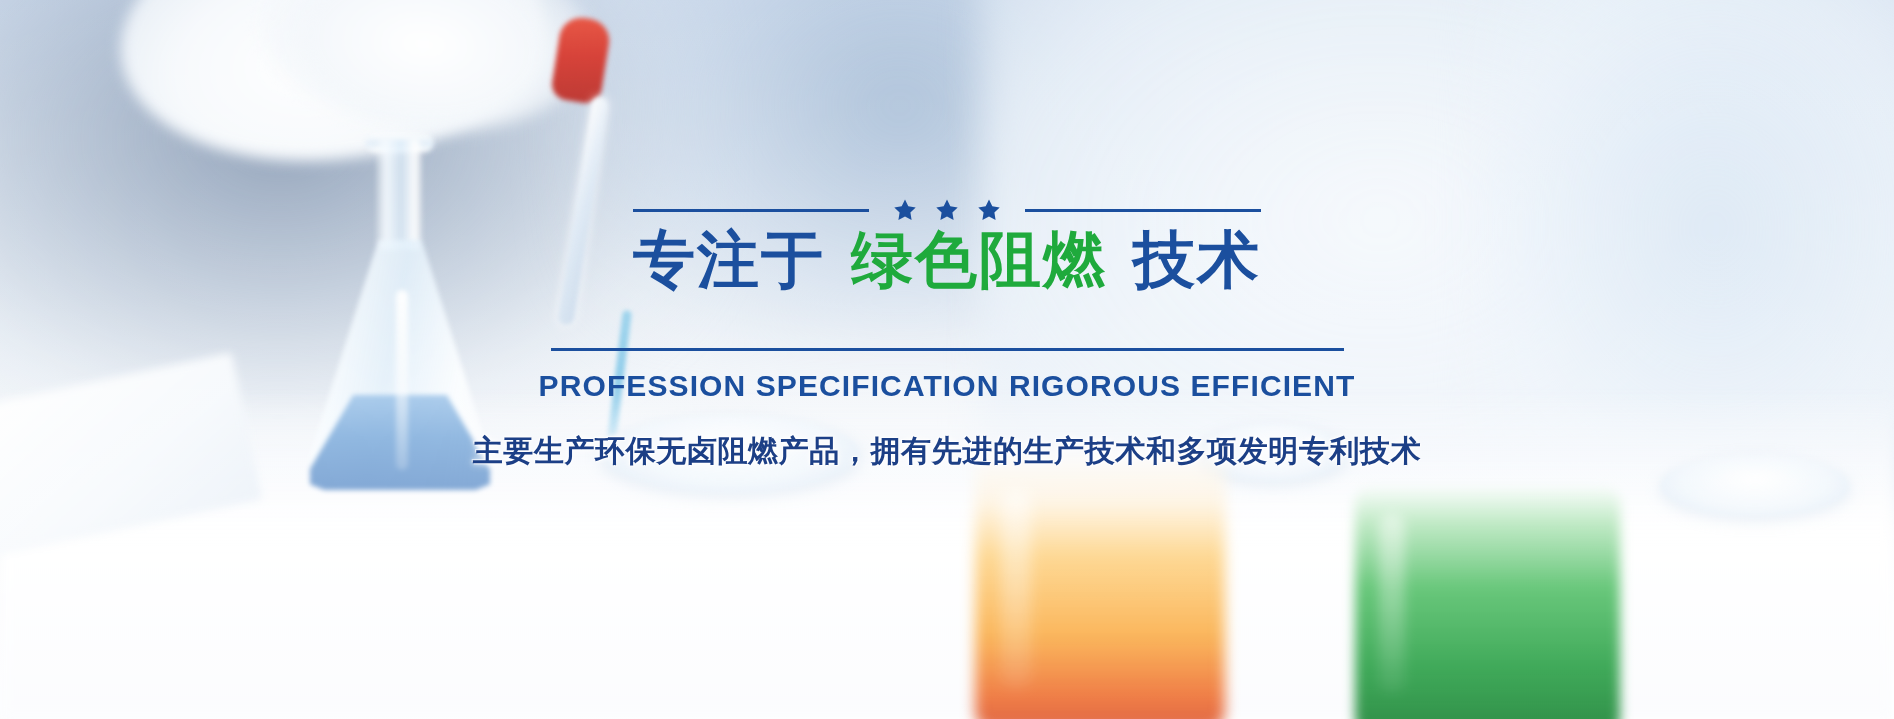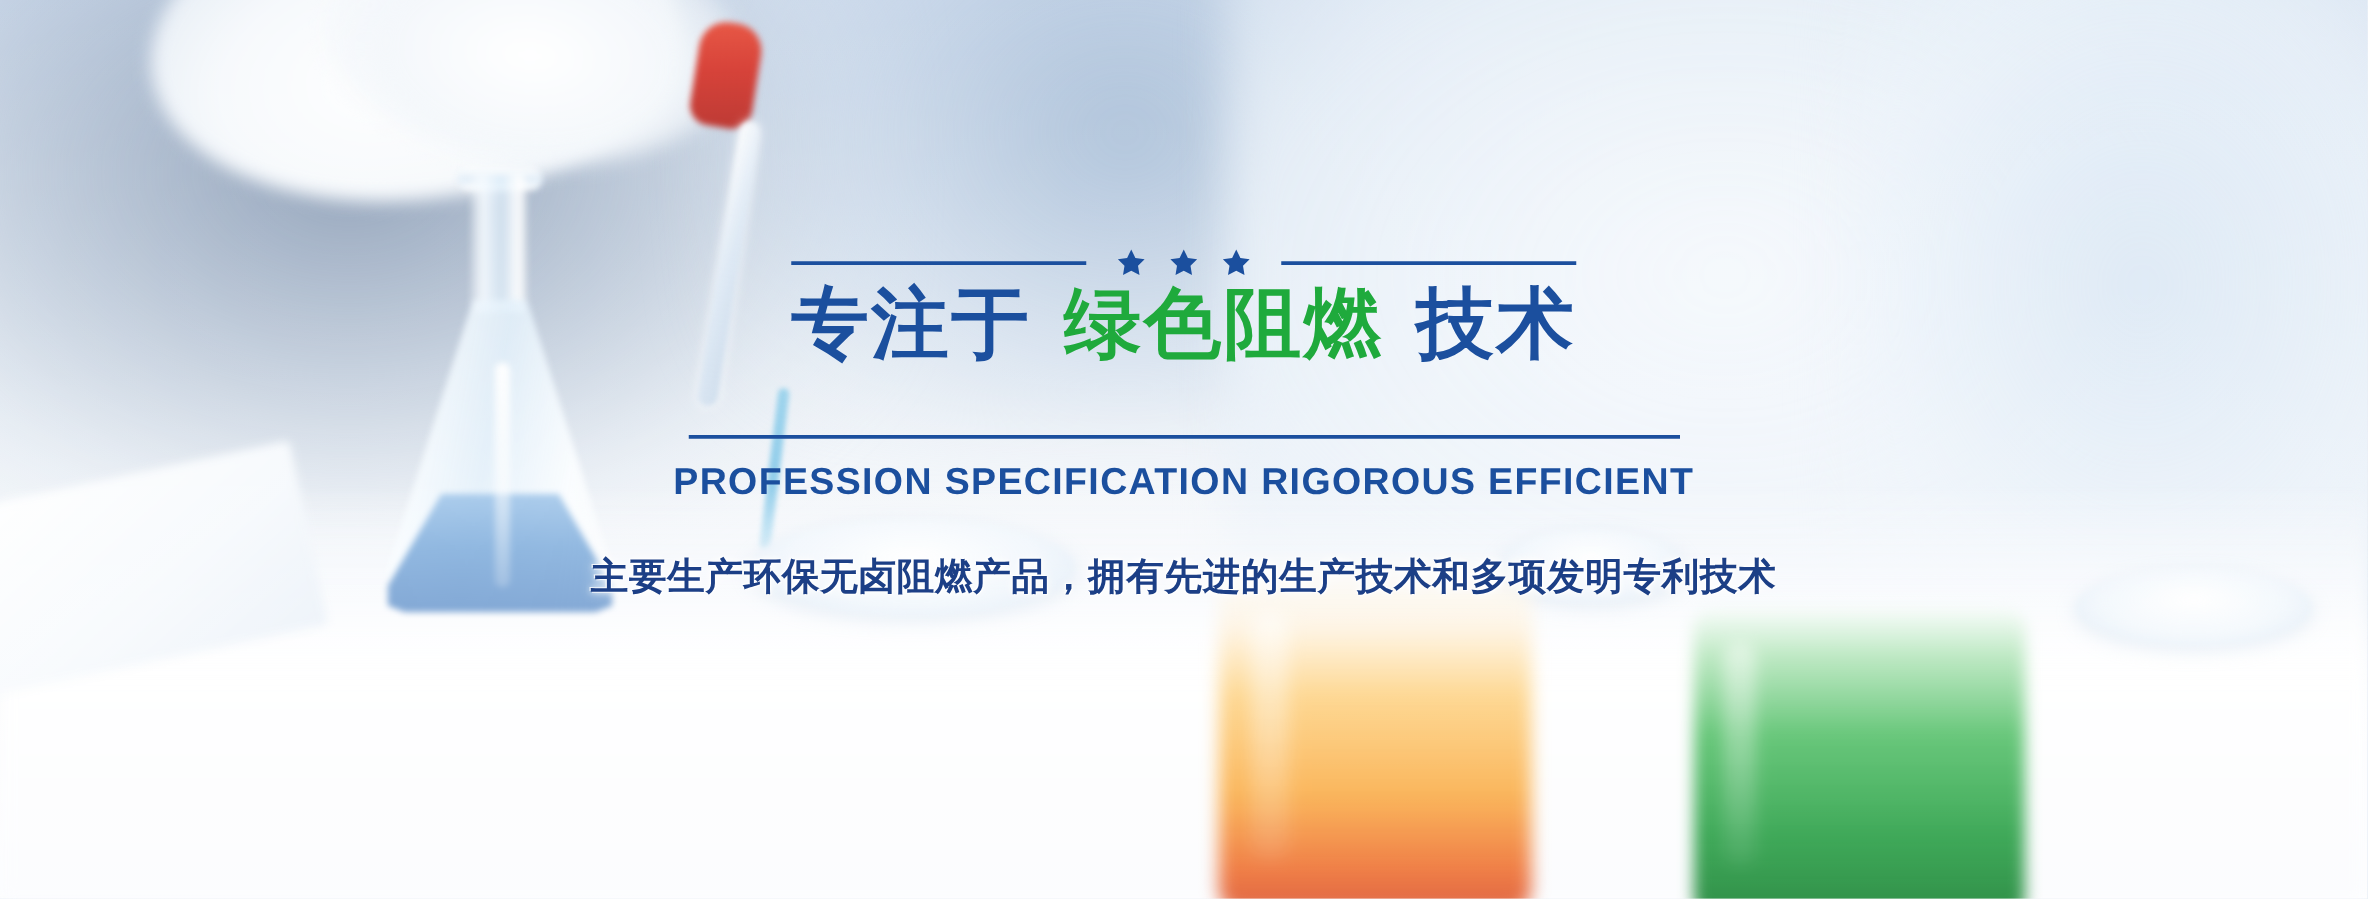--- a/index.html
+++ b/index.html
@@ -188,21 +188,21 @@
 
   .subtitle{
     margin-top:18px;
     font-size:30px;font-weight:700;letter-spacing:1.1px;color:#1b4f9e;
     font-family:"Liberation Sans","DejaVu Sans",sans-serif;
     white-space:nowrap;
     text-align:center;
   }
 
   .tagline{
-    margin-top:38px;
+    margin-top:28px;
     font-size:30px;font-weight:700;letter-spacing:.6px;color:#1c3f86;
     font-family:"DejaVu Sans","Liberation Sans",sans-serif;
     white-space:nowrap;
     text-shadow:
       0 0 5px rgba(255,255,255,.95),
       0 0 10px rgba(255,255,255,.9),
       1px 1px 0 rgba(255,255,255,.8),
       -1px -1px 0 rgba(255,255,255,.8);
   }
 </style>

